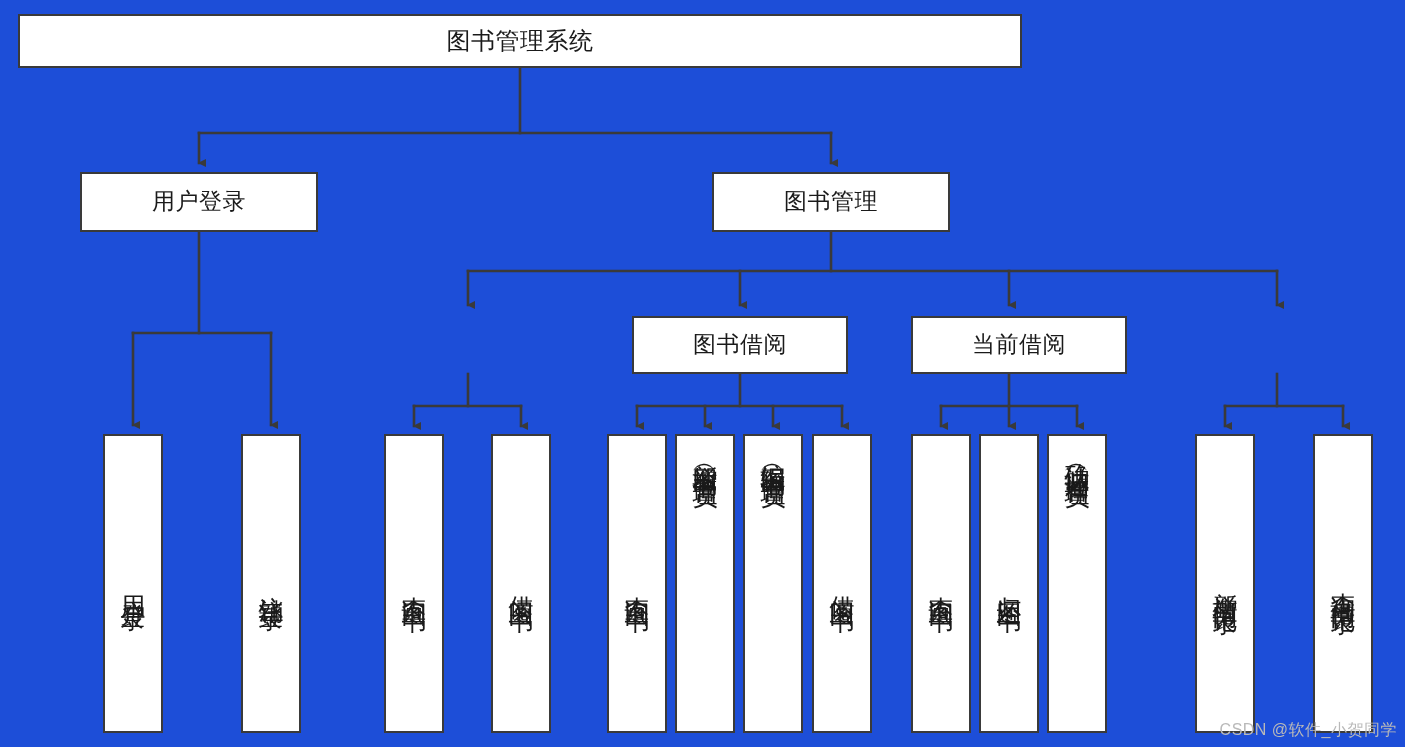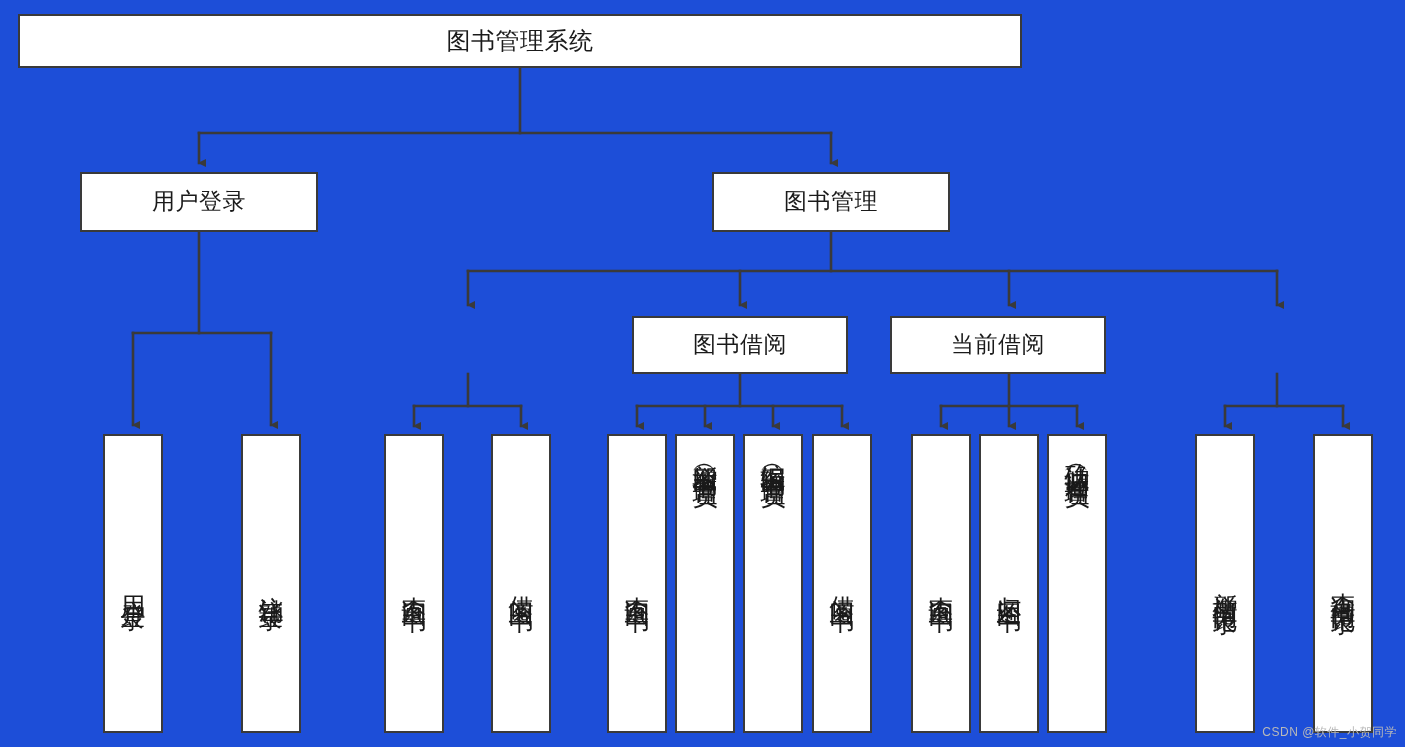--- a/index.html
+++ b/index.html
@@ -66,21 +66,21 @@
     letter-spacing: 3px;
   }
   .v-node.centered {
     align-items: center;
     padding-top: 0;
   }
   .watermark {
     position: absolute;
     right: 8px;
     bottom: 6px;
-    font-size: 12px;
+    font-size: 16px;
     color: #b9b9b9;
     white-space: nowrap;
     letter-spacing: 0.5px;
   }
 </style>
 </head>
 <body>
 
 <div id="stage">
 
@@ -145,21 +145,21 @@
   <div class="node h-node" style="left:80px; top:172px; width:238px; height:60px;">
     <span class="lbl">用户登录</span>
   </div>
   <div class="node h-node" style="left:712px; top:172px; width:238px; height:60px;">
     <span class="lbl">图书管理</span>
   </div>
 
   <div class="node h-node" style="left:632px; top:316px; width:216px; height:58px;">
     <span class="lbl">图书借阅</span>
   </div>
-  <div class="node h-node" style="left:890px; top:316px; width:216px; height:58px;">
+  <div class="node h-node" style="left:911px; top:316px; width:216px; height:58px;">
     <span class="lbl">当前借阅</span>
   </div>
 
   <div class="node v-node centered" style="left:103px; top:434px; width:60px; height:299px;">
     <span class="lbl">用户登录</span>
   </div>
   <div class="node v-node centered" style="left:241px; top:434px; width:60px; height:299px;">
     <span class="lbl">注销登录</span>
   </div>
 

